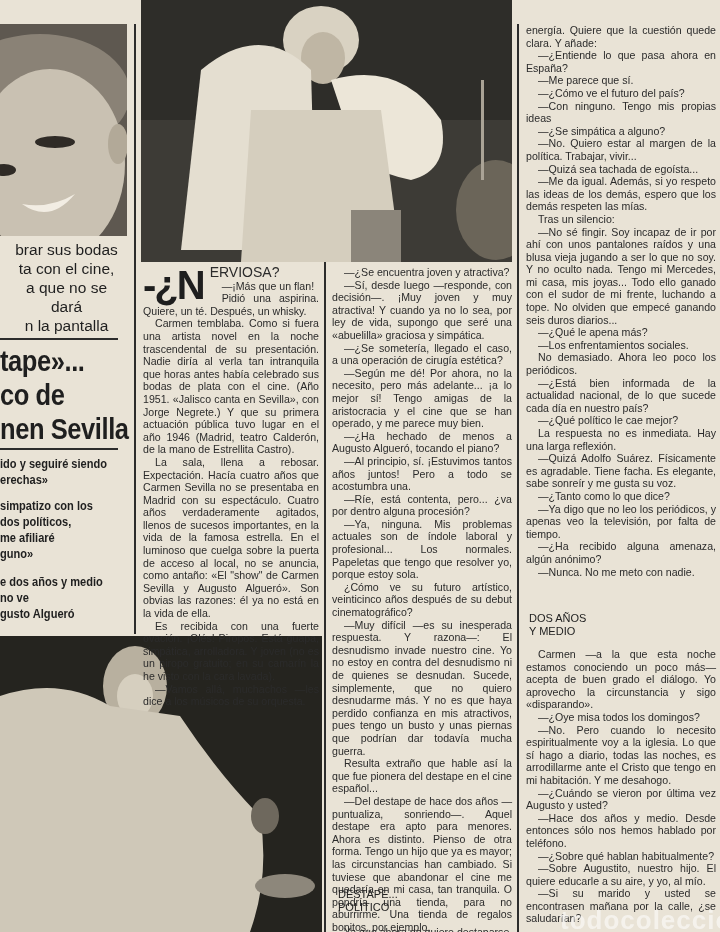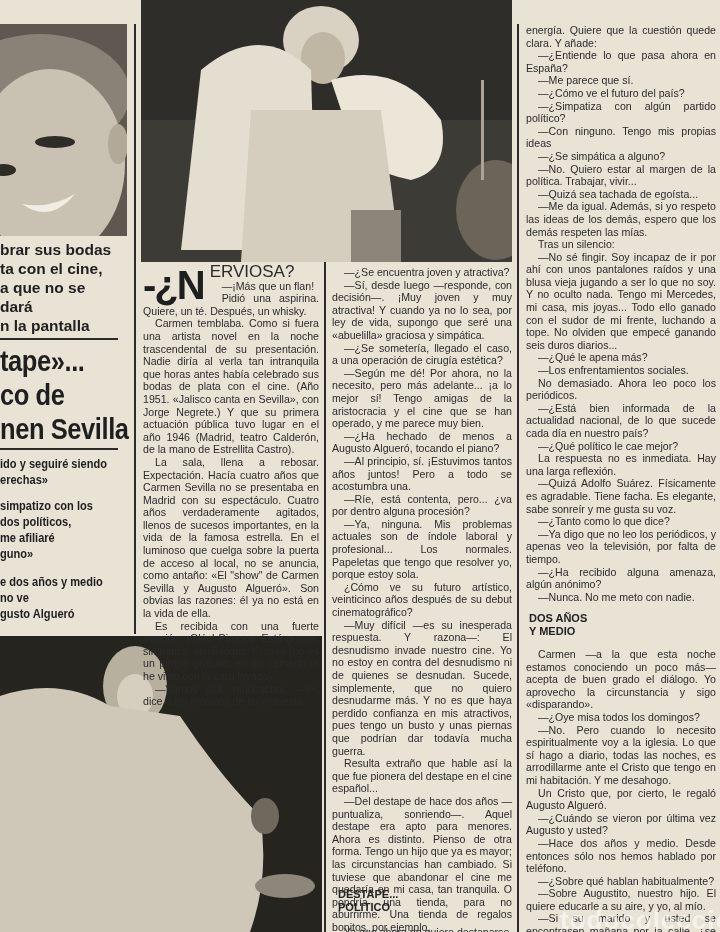--- a/index.html
+++ b/index.html
@@ -18,24 +18,24 @@
   .hrule { position:absolute; height:2px; background:#2c2c2c; }
   .col {
     position:absolute; font-size:10.6px; line-height:12.6px; text-align:justify;
     color:#2b2b2b;
   }
   .col p { margin:0; text-indent:12px; }
   .col p.noind { text-indent:0; }
   .head-big {
     font-family:"Liberation Sans", sans-serif; font-weight:bold; color:#1f1f1f;
   }
-  .deck { font-size:15.5px; line-height:19px; font-weight:bold; }
+  .deck { font-size:15.5px; line-height:19px; font-weight:normal;text-align:center; }
   .title-big { font-size:30px; line-height:34px; font-weight:bold; letter-spacing:-0.5px; transform:scaleX(0.85); transform-origin:left; }
   .sub-deck { font-size:13.5px; line-height:16px; font-weight:bold; transform:scaleX(0.82); transform-origin:left; }
-  .section-head { font-weight:bold; font-size:11px; line-height:13px; color:#222; }
+  .section-head { font-weight:normal; font-size:11px; line-height:13px; color:#222; }
   .dropcap { font-size:40px; line-height:34px; font-weight:bold; float:left; margin:2px 6px 0 0; color:#1e1e1e; letter-spacing:-2px; }
   .watermark {
     position:absolute; left:560px; top:905px; font-size:26px; font-weight:bold;
     color:rgba(255,255,255,0.55); letter-spacing:1px;
   }
 </style>
 </head>
 <body>
 
 <div class="photo" style="left:0;top:24px;width:127px;height:212px;background:#6d675e;">
@@ -105,21 +105,21 @@
     <path d="M0 60 Q60 40 110 70 L180 80 Q220 140 260 180 Q270 240 250 296 L0 296 Z" fill="#cfc8b8"></path>
     <ellipse cx="265" cy="180" rx="14" ry="18" fill="#6e685d"></ellipse>
     <ellipse cx="285" cy="250" rx="30" ry="12" fill="#8d877b"></ellipse>
   </svg>
 </div>
 <div class="vrule" style="left:324px;top:262px;height:670px;"></div>
 
 <div class="col" style="left:143px;top:266px;width:176px;">
   <div>
     <span class="dropcap">-¿N</span>
-    <span style="font-size:17px">ERVIOSA?</span>
+    <span style="font-size:14px">ERVIOSA?</span>
   </div>
   <p>—¡Más que un flan!</p>
   <p>Pidió una aspirina. Quiere, un té. Después, un whisky.</p>
   <p style="clear:both">Carmen temblaba. Como si fuera una artista novel en la noche trascendental de su presentación. Nadie diría al verla tan intranquila que horas antes había celebrado sus bodas de plata con el cine. (Año 1951. «Jalisco canta en Sevilla», con Jorge Negrete.) Y que su primera actuación pública tuvo lugar en el año 1946 (Madrid, teatro Calderón, de la mano de Estrellita Castro).</p>
   <p>La sala, llena a rebosar. Expectación. Hacía cuatro años que Carmen Sevilla no se presentaba en Madrid con su espectáculo. Cuatro años verdaderamente agitados, llenos de sucesos importantes, en la vida de la famosa estrella. En el luminoso que cuelga sobre la puerta de acceso al local, no se anuncia, como antaño: «El "show" de Carmen Sevilla y Augusto Algueró». Son obvias las razones: él ya no está en la vida de ella.</p>
   <p>Es recibida con una fuerte ovación. ¡Olés! Piropos. Está guapa, simpática, arrolladora. Y joven (no es un piropo gratuito; en su camarín la he visto con la cara lavada).</p>
   <p>—Vamos allá, muchachos —les dice a los músicos de su orquesta.</p>
 </div>
 
 <div class="col" style="left:332px;top:266px;width:180px;">
@@ -143,21 +143,20 @@
 </div>
 <div class="abs col" style="left:332px;top:926px;width:180px;">
   <p>Ya que ahora no quiere destaparse</p>
 </div>
 
 <div class="col" style="left:526px;top:24px;width:190px;">
   <p class="noind">energía. Quiere que la cuestión quede clara. Y añade:</p>
   <p>—¿Entiende lo que pasa ahora en España?</p>
   <p>—Me parece que sí.</p>
   <p>—¿Cómo ve el futuro del país?</p>
-  <p>—¿Simpatiza con algún partido político?</p>
   <p>—Con ninguno. Tengo mis propias ideas</p>
   <p>—¿Se simpática a alguno?</p>
   <p>—No. Quiero estar al margen de la política. Trabajar, vivir...</p>
   <p>—Quizá sea tachada de egoísta...</p>
   <p>—Me da igual. Además, si yo respeto las ideas de los demás, espero que los demás respeten las mías.</p>
   <p>Tras un silencio:</p>
   <p>—No sé fingir. Soy incapaz de ir por ahí con unos pantalones raídos y una blusa vieja jugando a ser lo que no soy. Y no oculto nada. Tengo mi Mercedes, mi casa, mis joyas... Todo ello ganado con el sudor de mi frente, luchando a tope. No olviden que empecé ganando seis duros diarios...</p>
   <p>—¿Qué le apena más?</p>
   <p>—Los enfrentamientos sociales.</p>
   <p>No demasiado. Ahora leo poco los periódicos.</p>
@@ -171,21 +170,20 @@
   <p>—Nunca. No me meto con nadie.</p>
 </div>
 <div class="abs section-head" style="left:529px;top:612px;">
   <div>DOS AÑOS</div>
   <div>Y MEDIO</div>
 </div>
 <div class="col" style="left:526px;top:648px;width:190px;">
   <p>Carmen —a la que esta noche estamos conociendo un poco más— acepta de buen grado el diálogo. Yo aprovecho la circunstancia y sigo «disparando».</p>
   <p>—¿Oye misa todos los domingos?</p>
   <p>—No. Pero cuando lo necesito espiritualmente voy a la iglesia. Lo que sí hago a diario, todas las noches, es arrodillarme ante el Cristo que tengo en mi habitación. Y me desahogo.</p>
-  <p>Un Cristo que, por cierto, le regaló Augusto Algueró.</p>
   <p>—¿Cuándo se vieron por última vez Augusto y usted?</p>
   <p>—Hace dos años y medio. Desde entonces sólo nos hemos hablado por teléfono.</p>
   <p>—¿Sobre qué hablan habitualmente?</p>
   <p>—Sobre Augustito, nuestro hijo. El quiere educarle a su aire, y yo, al mío.</p>
   <p>—Si su marido y usted se encontrasen mañana por la calle, ¿se saludarían?</p>
 
 </div>
 
 <div class="watermark">todocoleccion</div>
 

